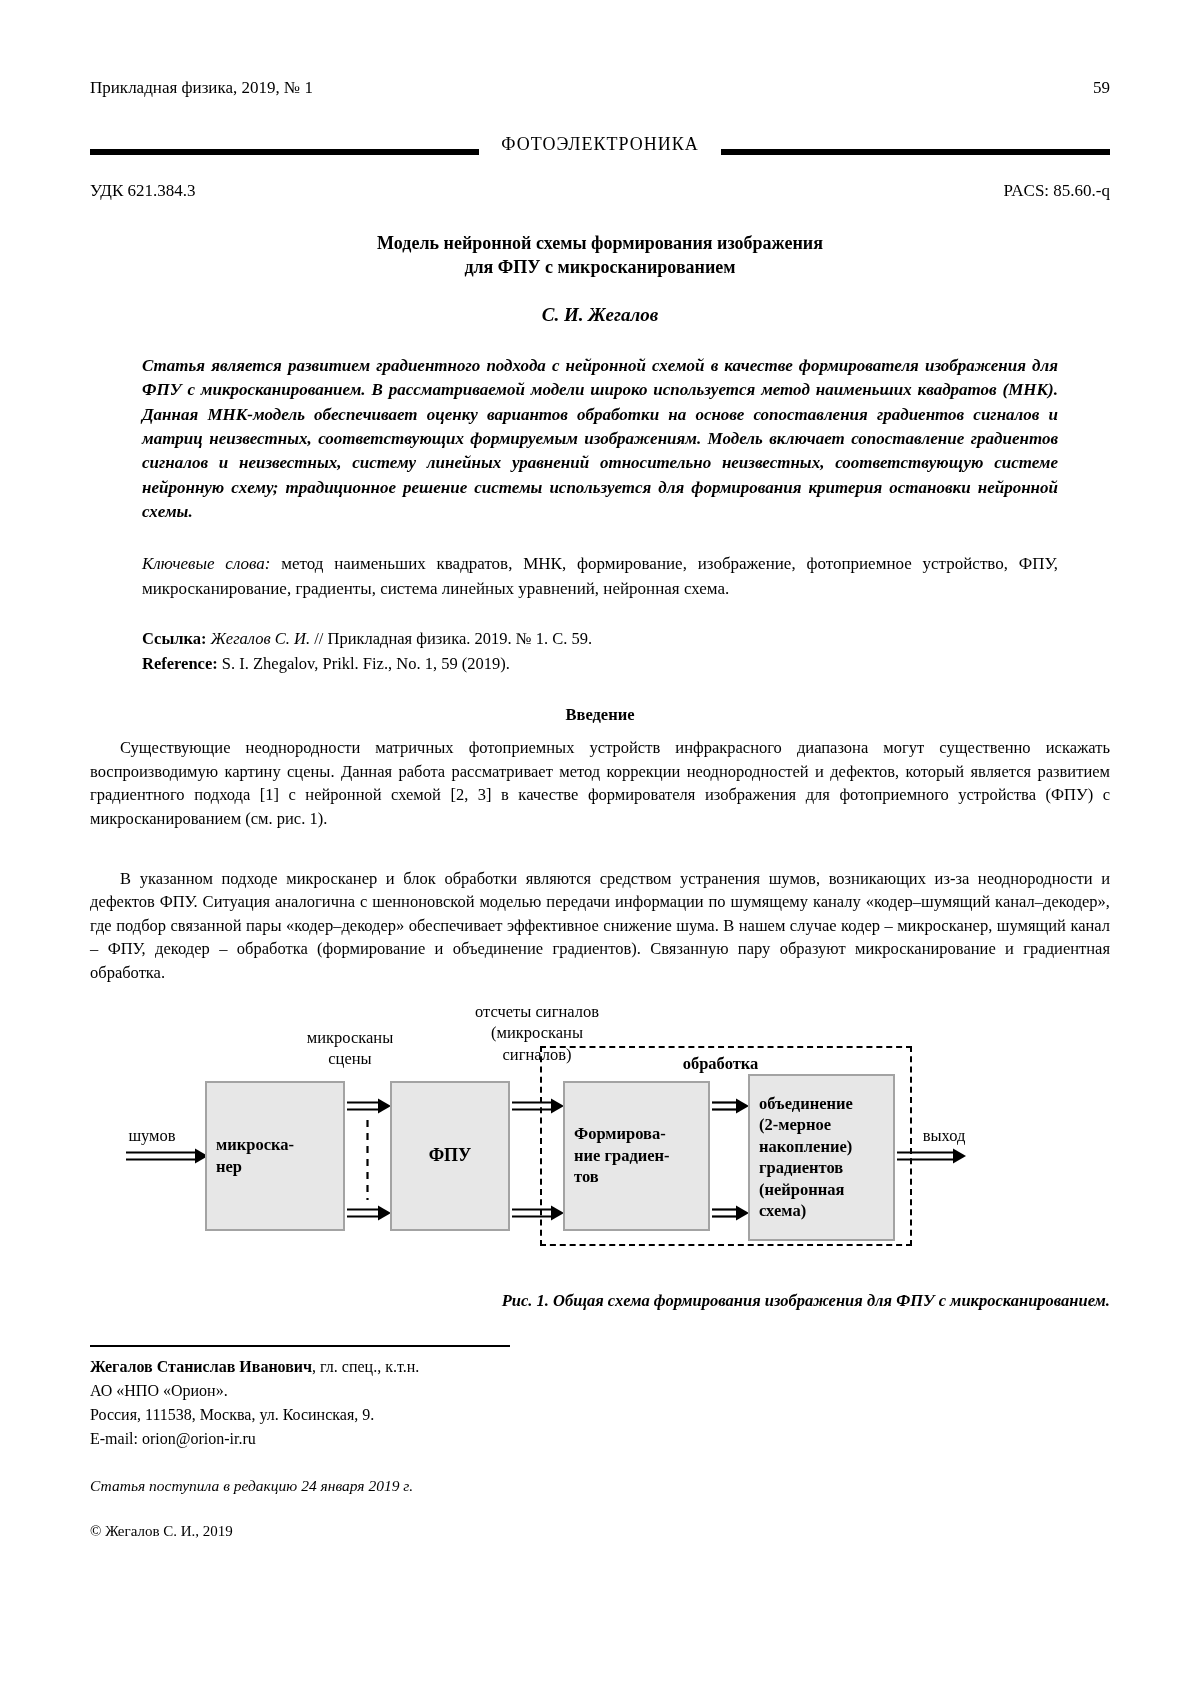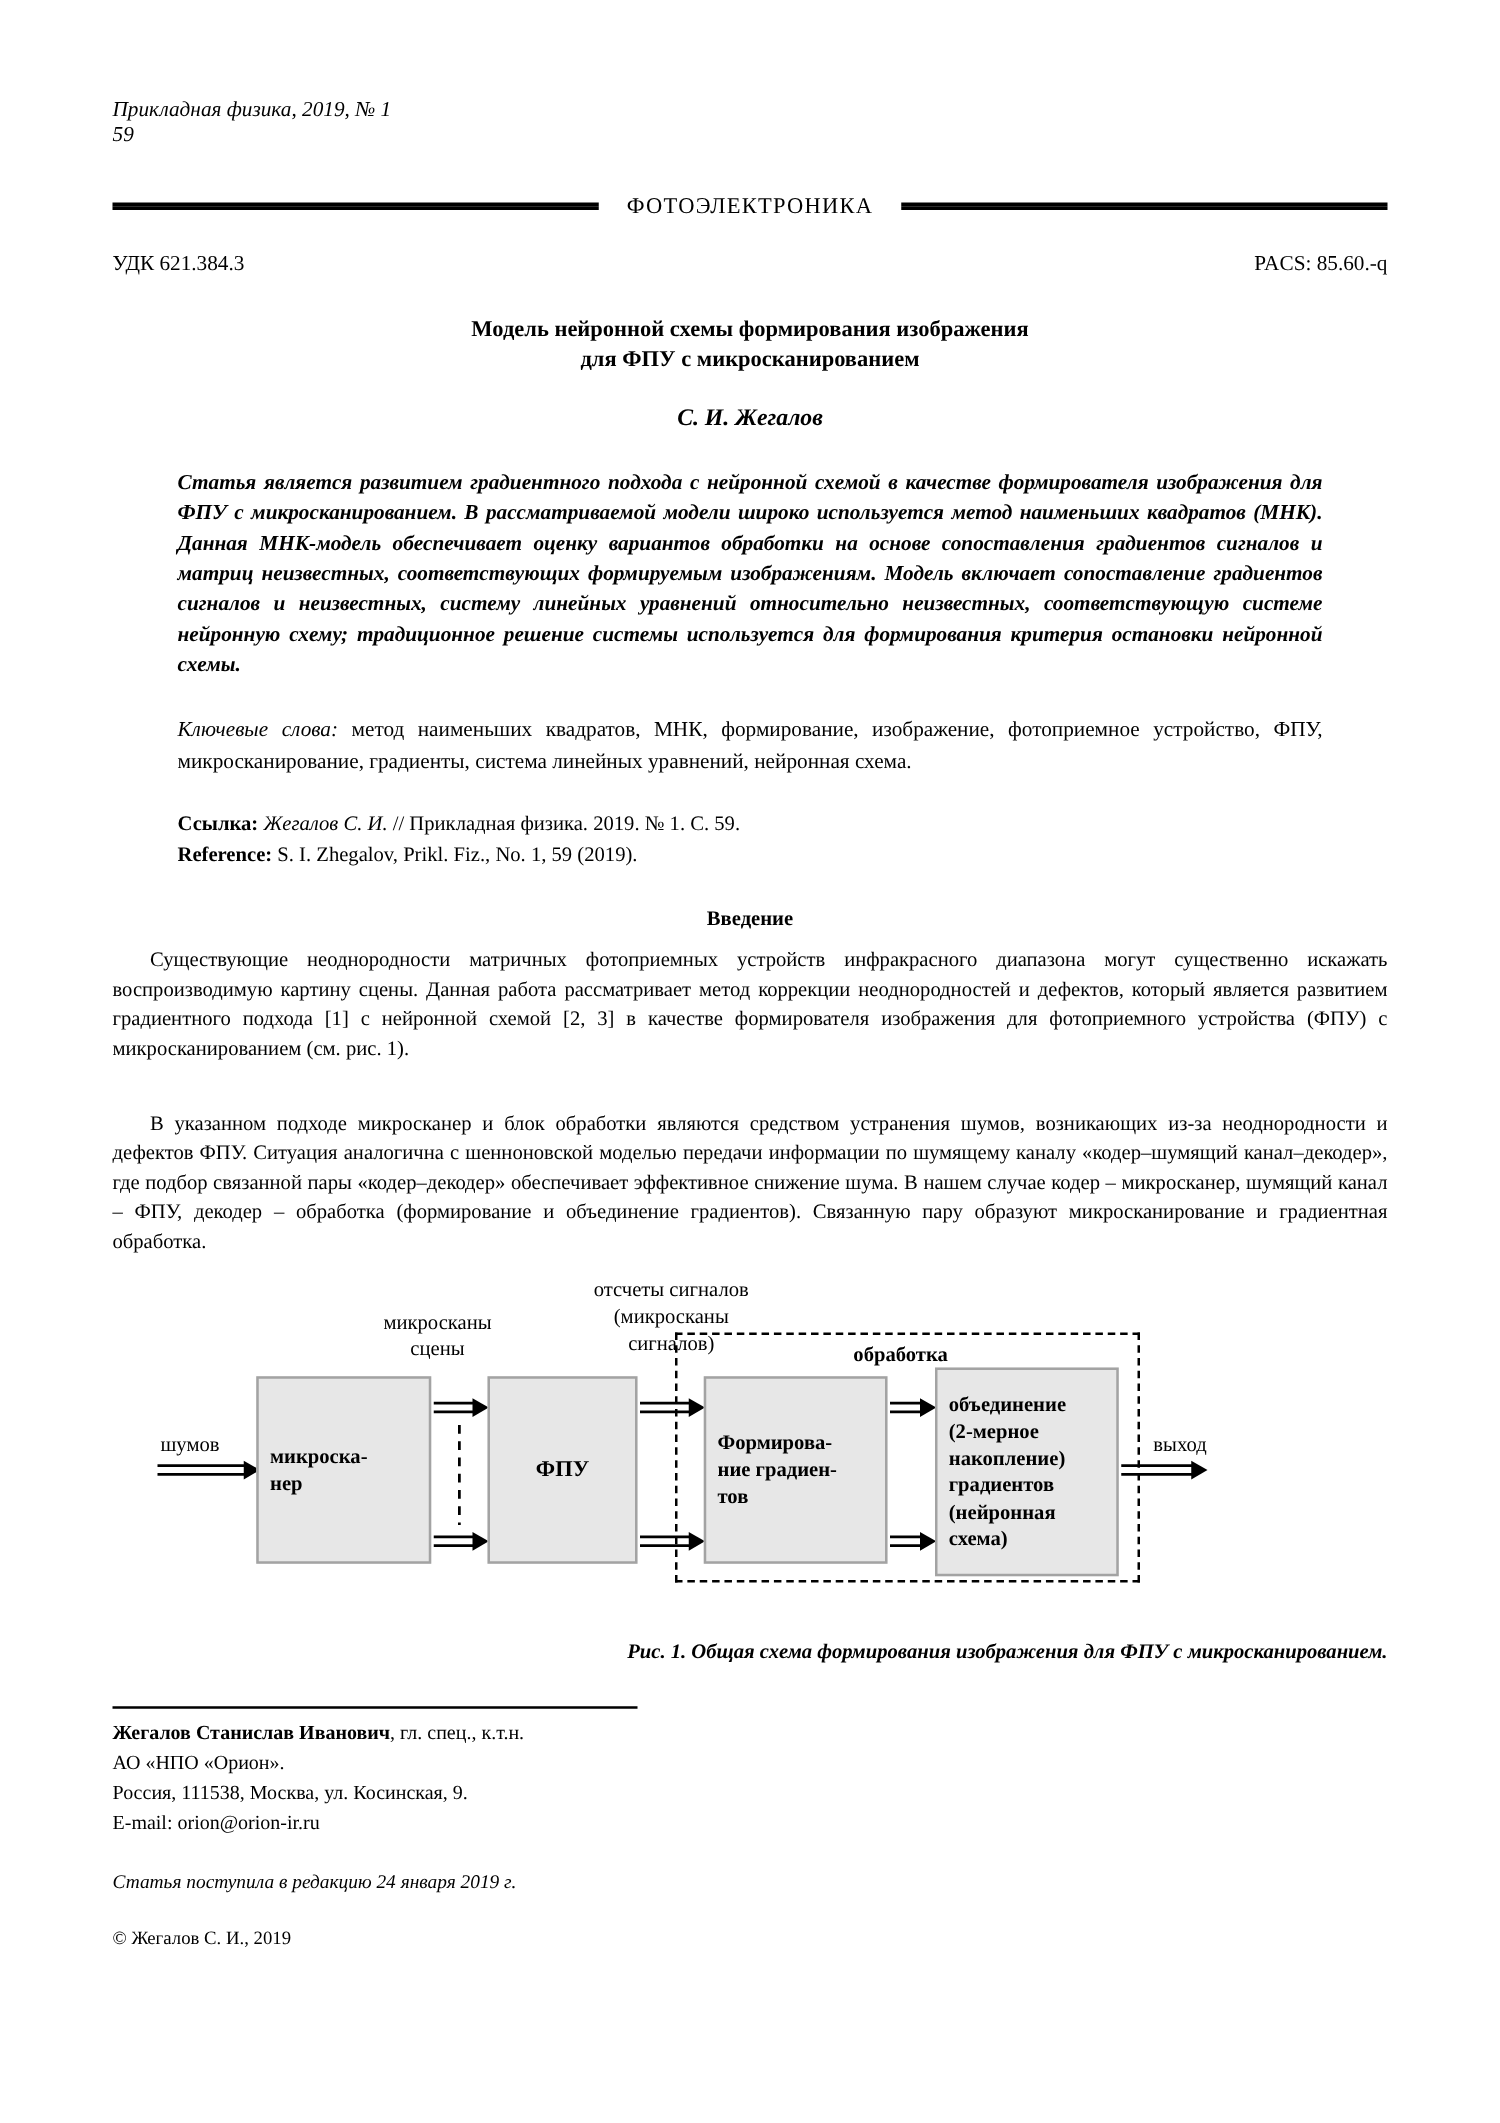--- a/index.html
+++ b/index.html
@@ -3,23 +3,23 @@
 <meta charset="utf-8">
 <style>
   * { margin:0; padding:0; box-sizing:border-box; }
   html,body { background:#ffffff; }
   .page {
     width:1200px; height:1698px; background:#fff; color:#000;
     font-family:"Liberation Serif", serif; position:relative; overflow:hidden;
   }
   .content { margin:0 90px; padding-top:78px; }
 
-  .header-row { display:flex; justify-content:space-between; font-style:italic; font-size:17px;flex-direction:column; }
-
-  .banner { display:flex; align-items:center; margin-top:36px; }
+  .header-row { display:flex; justify-content:space-between; font-size:17px; }
+
+  .banner { display:flex; align-items:flex-end; margin-top:36px; }
   .banner .rule { flex:1; height:3px; border-top:3px solid #000; border-bottom:3px solid #000; }
   .banner .word { padding:0 22px; font-size:18px; letter-spacing:1px; white-space:nowrap; }
 
   .udk-row { display:flex; justify-content:space-between; margin-top:26px; font-size:17px; }
 
   .title { text-align:center; font-weight:bold; font-size:18px; line-height:1.35; margin-top:30px; white-space:pre-line; }
   .author { text-align:center; font-style:italic; font-size:19px; margin-top:24px;font-weight:bold; }
 
   .abstract { margin:28px 52px 0 52px; font-weight:bold; font-style:italic; font-size:17px; line-height:1.44; text-align:justify; }
   .keywords { margin:26px 52px 0 52px; font-size:17px; line-height:1.48; text-align:justify; }

